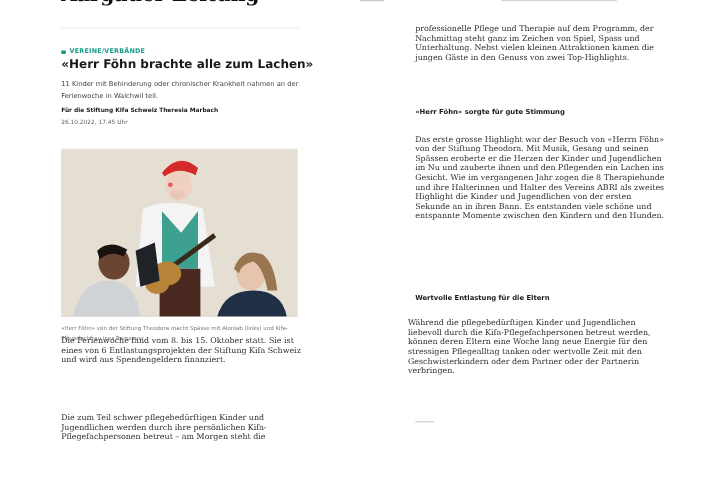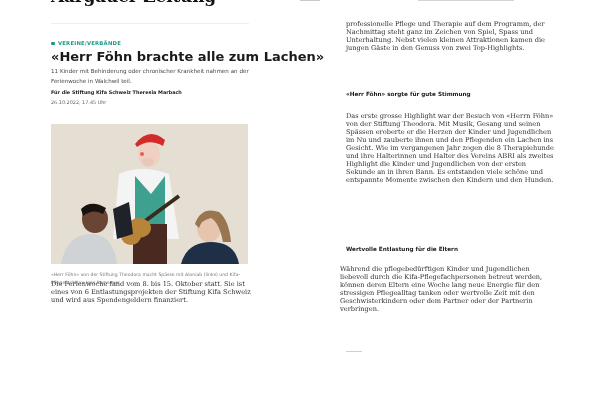--- a/index.html
+++ b/index.html
@@ -4,21 +4,21 @@
   <style>
     html, body { margin:0; padding:0; background:#ffffff; }
     body { width:600px; height:400px; overflow:hidden; position:relative; font-family:"DejaVu Serif", serif; color:#2a2a2a; }
     .page { position:absolute; top:0; left:0; width:600px; height:400px; }
     .masthead { position:absolute; left:51px; top:-14px; font-family:"DejaVu Serif", serif; font-weight:bold; font-size:17px; color:#111; letter-spacing:-0.2px; white-space:nowrap; }
     .hr { position:absolute; left:51px; top:23px; width:198px; height:1px; background:#eeeeee; }
     .topbar-l { position:absolute; left:300px; top:-4px; width:20px; height:5px; background:#c9c9c9; }
     .topbar-r { position:absolute; left:418px; top:-4px; width:96px; height:5px; background:#d4d4d4; }
     .kicker { position:absolute; left:51px; top:40px; font-family:"DejaVu Sans", sans-serif; font-weight:bold; font-size:5.3px; color:#1a9a8a; letter-spacing:0.2px; display:flex; align-items:center; gap:3px; }
     .kicker .ico { width:4px; height:3px; background:#1a9a8a; border-radius:1px; display:inline-block; }
-    .title { position:absolute; left:51px; top:49px; font-family:"DejaVu Sans", sans-serif; font-weight:bold; font-size:13px; color:#1a1a1a; white-space:nowrap; }
+    .title { position:absolute; left:51px; top:49px; font-family:"DejaVu Sans", sans-serif; font-weight:bold; font-size:10px; color:#1a1a1a; white-space:nowrap; }
     .lead { position:absolute; left:51px; top:66px; width:200px; font-family:"DejaVu Sans", sans-serif; font-size:5.6px; line-height:10px; color:#444; }
     .author { position:absolute; left:51px; top:89px; font-family:"DejaVu Sans", sans-serif; font-weight:bold; font-size:4.9px; color:#1a1a1a; white-space:nowrap; }
     .date { position:absolute; left:51px; top:99px; font-family:"DejaVu Sans", sans-serif; font-size:4.9px; color:#666; }
     .photo { position:absolute; left:51px; top:124px; width:197px; height:140px; background:#e3ddd2; overflow:hidden; }
     .caption { position:absolute; left:51px; top:271px; width:200px; font-family:"DejaVu Sans", sans-serif; font-size:4.6px; line-height:7.8px; color:#777; }
     .body { font-family:"DejaVu Serif", serif; font-size:6.6px; line-height:8px; color:#2f2f2f; }
     .p1 { position:absolute; left:51px; top:280px; width:200px; }
     .p2 { position:absolute; left:51px; top:344px; width:200px; }
     .r1 { position:absolute; left:346px; top:20px; width:210px; }
     .h-a { position:absolute; left:346px; top:91px; font-family:"DejaVu Sans", sans-serif; font-weight:bold; font-size:5.7px; color:#1a1a1a; white-space:nowrap; }
@@ -69,20 +69,21 @@
       <path d="M10 140 Q16 110 40 110 Q62 110 66 140 Z" fill="#cfd3d6"></path>
 
       <ellipse cx="158" cy="104" rx="12" ry="14" fill="#e7c4ad"></ellipse>
       <path d="M144 100 Q150 82 168 88 Q178 96 180 118 L172 118 Q168 98 160 94 Q150 96 148 104 Z" fill="#9a7650"></path>
       <path d="M130 140 Q136 118 160 118 Q184 118 188 140 Z" fill="#1f2f46"></path>
     </svg>
   </div>
   <div class="caption">«Herr Föhn» von der Stiftung Theodora macht Spässe mit Aloniab (links) und Kifa-Pflegefachfrau Ines Ramsauer.</div>
 
   <div class="body p1">Die Ferienwoche fand vom 8. bis 15. Oktober statt. Sie ist eines von 6 Entlastungsprojekten der Stiftung Kifa Schweiz und wird aus Spendengeldern finanziert.</div>
+  <div class="body p2">Die zum Teil schwer pflegebedürftigen Kinder und Jugendlichen werden durch ihre persönlichen Kifa-Pflegefachpersonen betreut – am Morgen steht die</div>
 
   <div class="body r1">professionelle Pflege und Therapie auf dem Programm, der Nachmittag steht ganz im Zeichen von Spiel, Spass und Unterhaltung. Nebst vielen kleinen Attraktionen kamen die jungen Gäste in den Genuss von zwei Top-Highlights.</div>
   <div class="h-a">«Herr Föhn» sorgte für gute Stimmung</div>
   <div class="body r2">Das erste grosse Highlight war der Besuch von «Herrn Föhn» von der Stiftung Theodora. Mit Musik, Gesang und seinen Spässen eroberte er die Herzen der Kinder und Jugendlichen im Nu und zauberte ihnen und den Pflegenden ein Lachen ins Gesicht. Wie im vergangenen Jahr zogen die 8 Therapiehunde und ihre Halterinnen und Halter des Vereins ABRI als zweites Highlight die Kinder und Jugendlichen von der ersten Sekunde an in ihren Bann. Es entstanden viele schöne und entspannte Momente zwischen den Kindern und den Hunden.</div>
   <div class="h-b">Wertvolle Entlastung für die Eltern</div>
   <div class="body r3">Während die pflegebedürftigen Kinder und Jugendlichen liebevoll durch die Kifa-Pflegefachpersonen betreut werden, können deren Eltern eine Woche lang neue Energie für den stressigen Pflegealltag tanken oder wertvolle Zeit mit den Geschwisterkindern oder dem Partner oder der Partnerin verbringen.</div>
   <div class="endline"></div>
 </div>
 
 </body></html>

